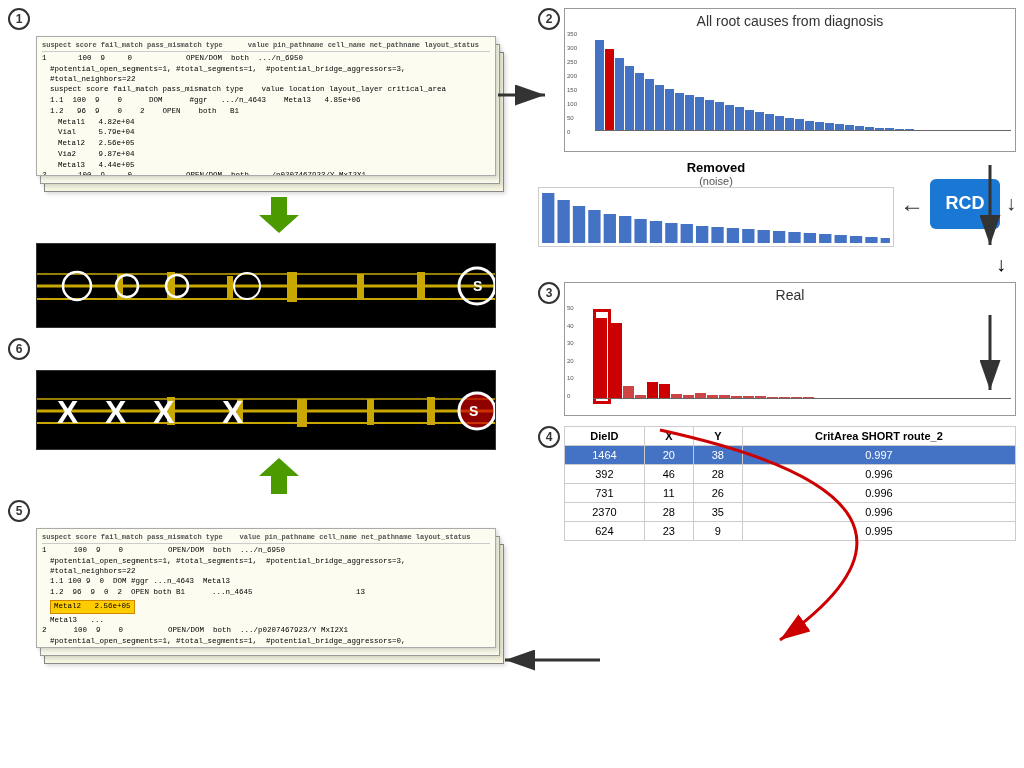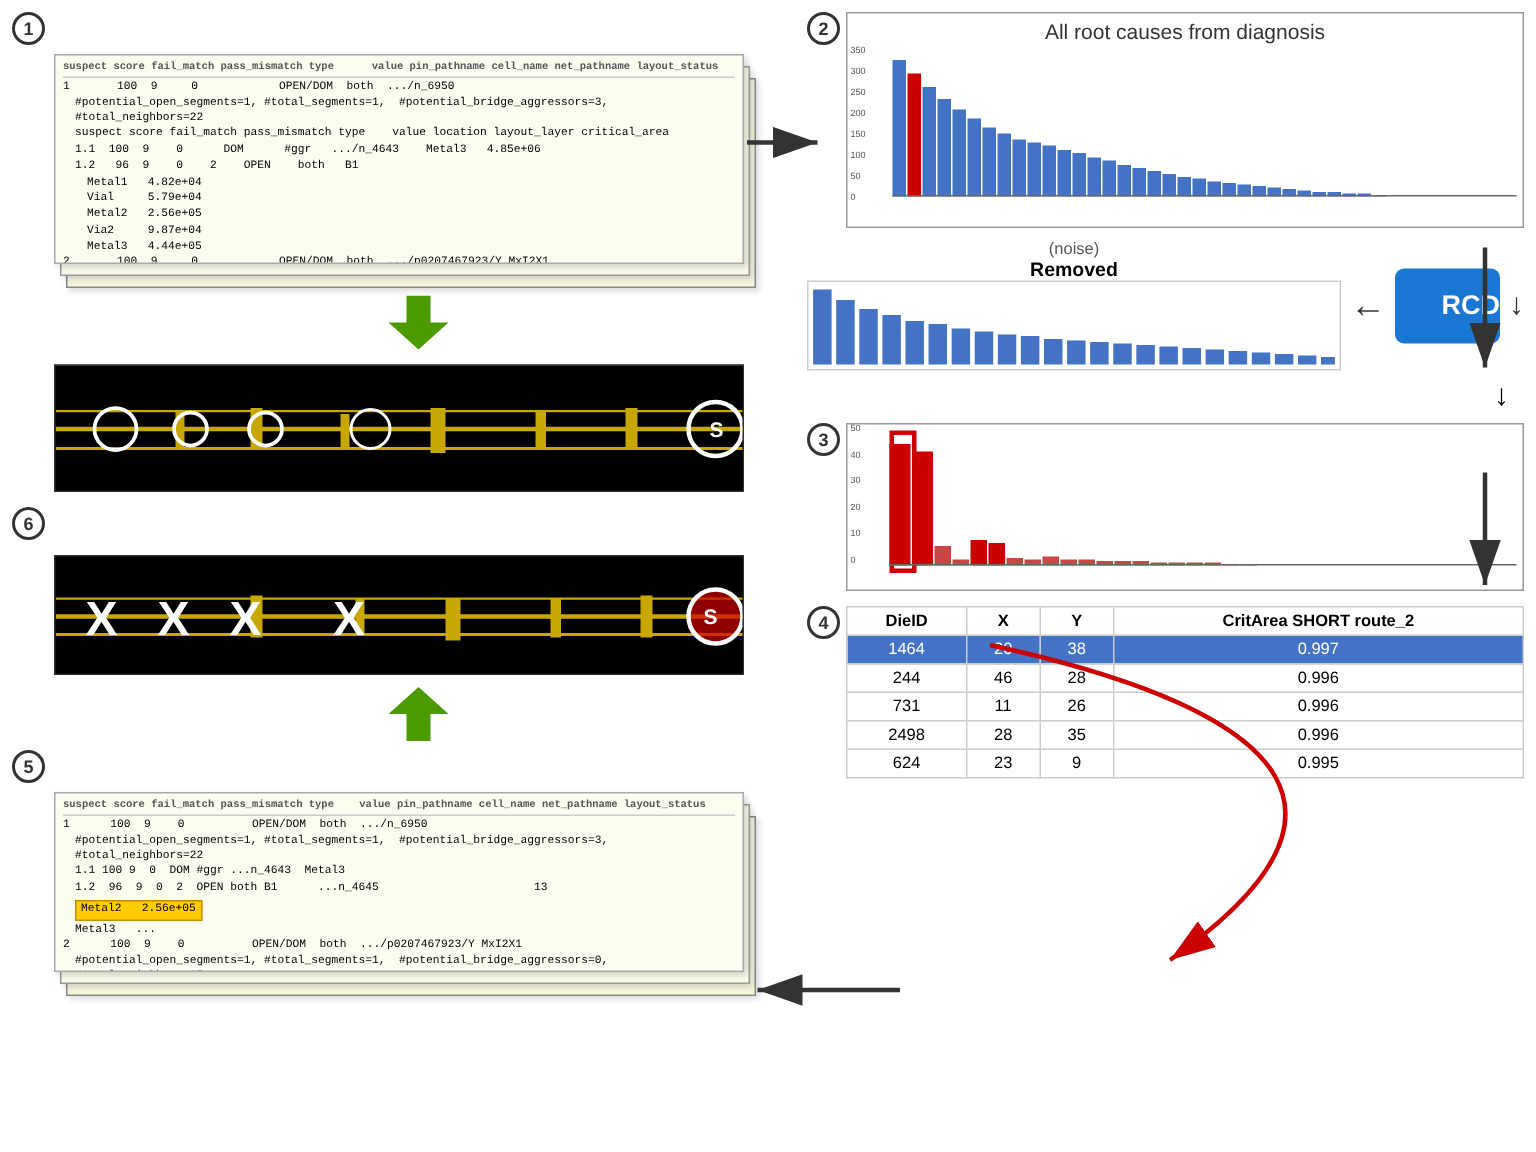--- a/index.html
+++ b/index.html
@@ -453,22 +453,22 @@
 
           <div style="position:absolute;bottom:20px;left:30px;right:4px;height:1px;background:#666;"></div>
         </div>
       </div>
     </div>
 
     <div style="display:flex; align-items:center; gap:6px; margin-top:2px;">
 
       <div style="flex:1;">
         <div style="text-align:center;">
+          <div style="font-size:13px;font-weight:bold;">Removed</div>
           <div style="font-size:11px;color:#555;">(noise)</div>
-          <div style="font-size:13px;font-weight:bold;">Removed</div>
         </div>
         <div style="border:1px solid #ccc;height:60px;background:#fff;position:relative;overflow:hidden;">
           <svg width="100%" height="60" viewBox="0 0 230 60" preserveAspectRatio="none">
 
             <rect x="2" y="5" width="8" height="50" fill="#4472c4"></rect>
             <rect x="12" y="12" width="8" height="43" fill="#4472c4"></rect>
             <rect x="22" y="18" width="8" height="37" fill="#4472c4"></rect>
             <rect x="32" y="22" width="8" height="33" fill="#4472c4"></rect>
             <rect x="42" y="26" width="8" height="29" fill="#4472c4"></rect>
             <rect x="52" y="28" width="8" height="27" fill="#4472c4"></rect>
@@ -488,36 +488,37 @@
             <rect x="192" y="47" width="8" height="8" fill="#4472c4"></rect>
             <rect x="202" y="48" width="8" height="7" fill="#4472c4"></rect>
             <rect x="212" y="49" width="8" height="6" fill="#4472c4"></rect>
             <rect x="222" y="50" width="6" height="5" fill="#4472c4"></rect>
           </svg>
         </div>
       </div>
 
       <div style="font-size:24px;font-weight:bold;color:#333;">←</div>
 
-      <div class="rcd-box" style="position:relative;justify-content:flex-end;">
+      <div class="rcd-box" style="position:relative;">
         <span>RCD</span>
       </div>
 
       <div style="display:flex;flex-direction:column;align-items:center;">
         <div style="font-size:20px;color:#333;">↓</div>
       </div>
     </div>
 
     <div style="text-align:right; padding-right: 10px;">
       <span style="font-size:20px;">↓</span>
     </div>
 
     <div style="display:flex; gap:4px; align-items:flex-start;">
       <span class="circle-num">3</span>
       <div class="chart-box" style="flex:1;border:1px solid #999;">
+        <div class="chart-title">Real</div>
         <div style="position:relative; padding: 4px 4px 16px 28px; height:110px;">
           <div class="y-axis">
             <span>50</span>
             <span>40</span>
             <span>30</span>
             <span>20</span>
             <span>10</span>
             <span>0</span>
           </div>
           <div style="display:flex; align-items:flex-end; height:100%; gap:1px;">
@@ -602,33 +603,33 @@
           </tr>
         </thead>
         <tbody>
           <tr class="highlighted">
             <td>1464</td>
             <td>20</td>
             <td>38</td>
             <td>0.997</td>
           </tr>
           <tr>
-            <td>244</td>
+            <td>392</td>
             <td>46</td>
             <td>28</td>
             <td>0.996</td>
           </tr>
           <tr>
             <td>731</td>
             <td>11</td>
             <td>26</td>
             <td>0.996</td>
           </tr>
           <tr>
-            <td>2498</td>
+            <td>2370</td>
             <td>28</td>
             <td>35</td>
             <td>0.996</td>
           </tr>
           <tr>
             <td>624</td>
             <td>23</td>
             <td>9</td>
             <td>0.995</td>
           </tr>

